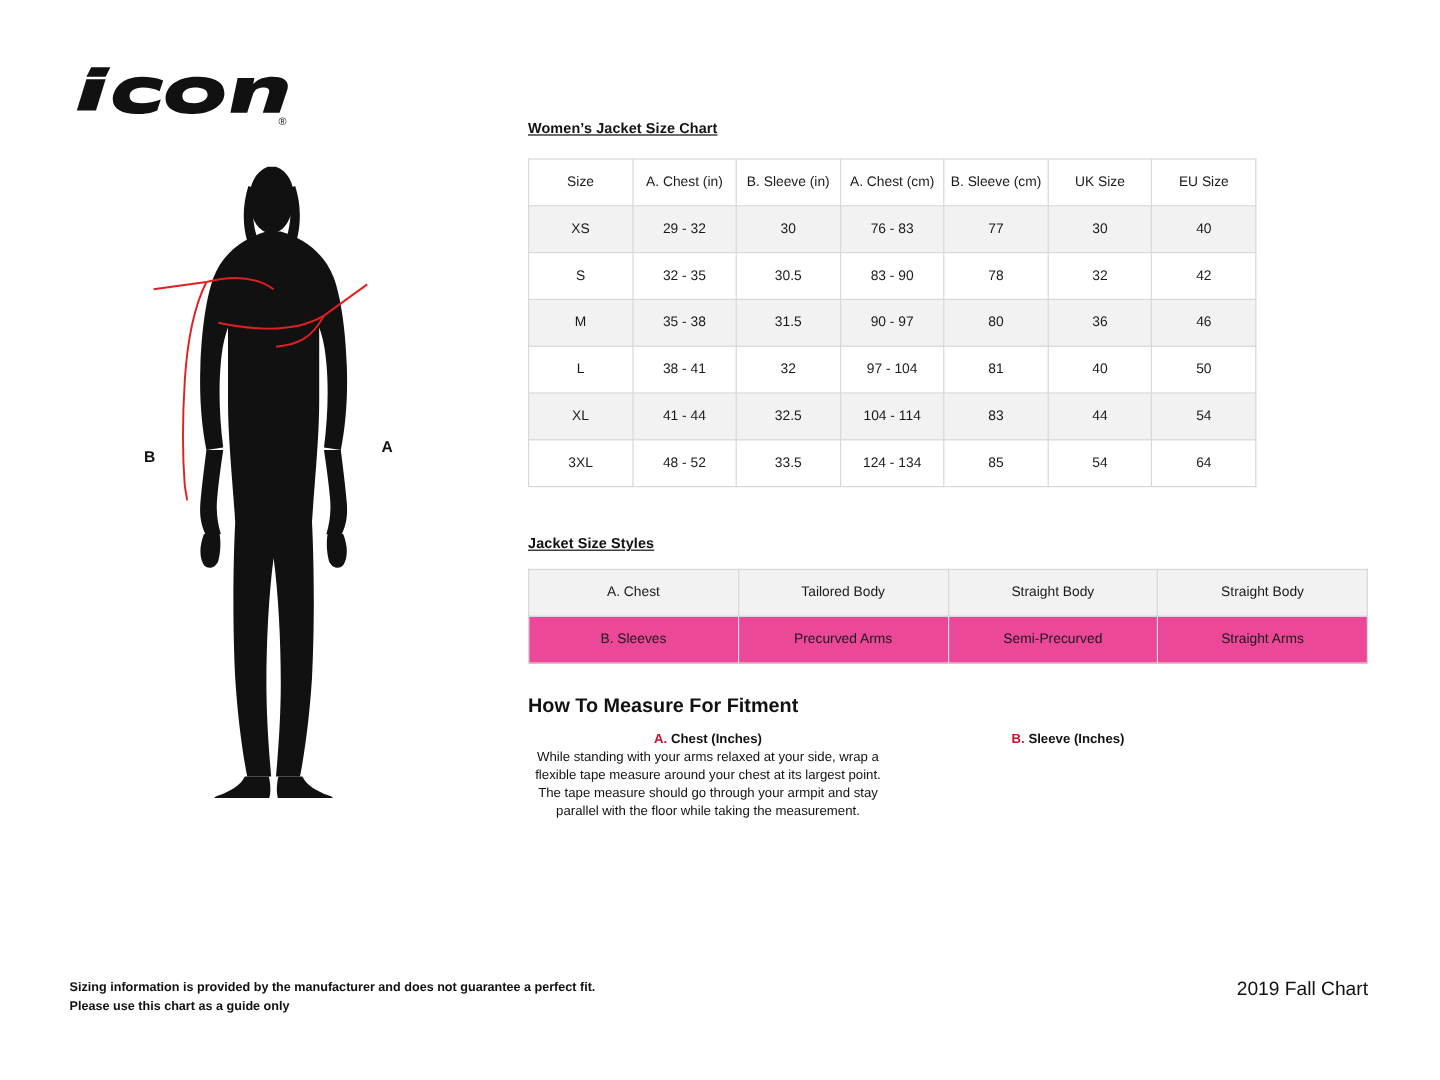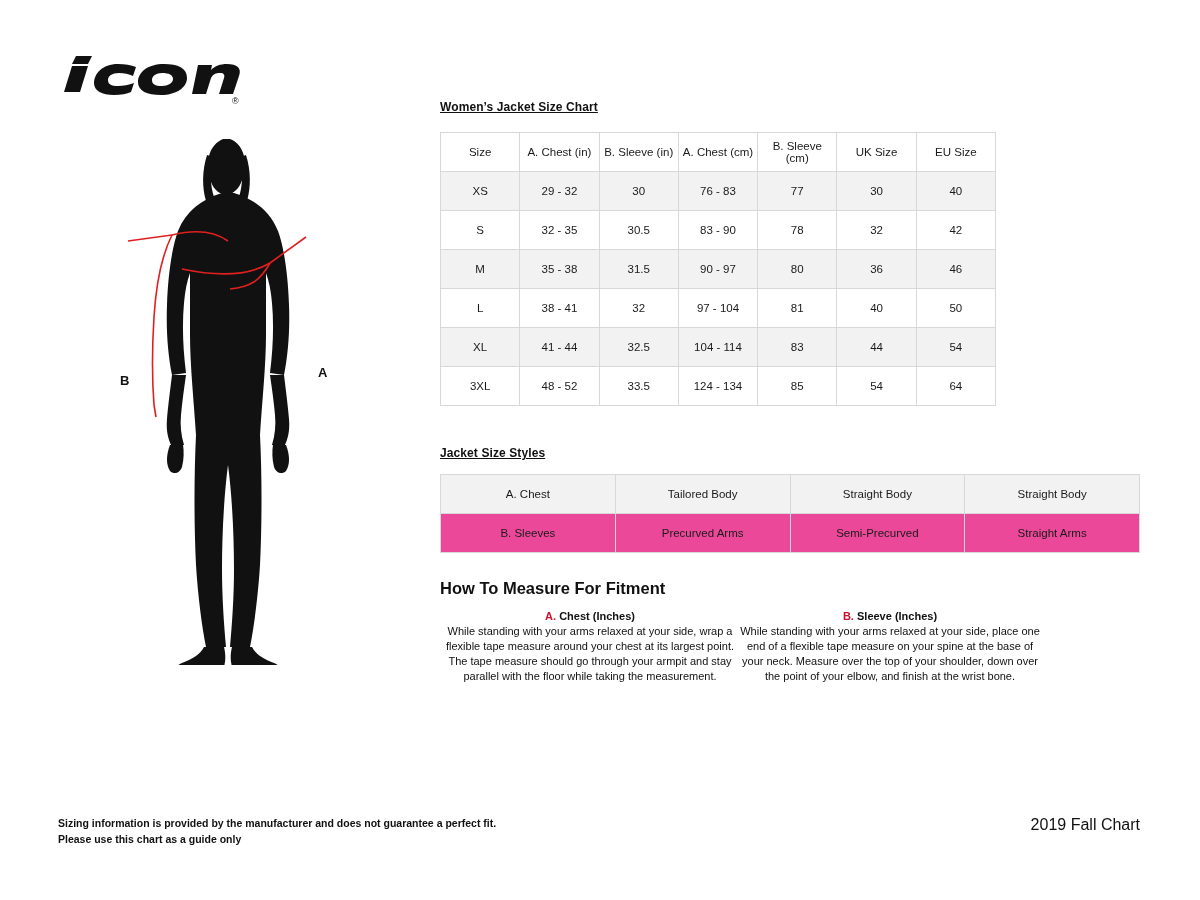--- a/index.html
+++ b/index.html
@@ -61,21 +61,21 @@
     font-size: 12px;
     font-weight: 700;
     margin: 0 0 18px 0;
     letter-spacing: 0.1px;
     text-decoration: underline;
   }
   h2.section-title.tight { margin-bottom: 14px; }
 
   table.sz {
     border-collapse: collapse;
-    width: 556px;
+    width: 607px;
     table-layout: fixed;
   }
   table.sz td, table.sz th {
     border: 1px solid #d8d8d8;
     text-align: center;
     font-size: 11.5px;
     font-weight: 400;
     height: 38px;
     padding: 0 4px;
     color: #1a1a1a;
@@ -313,21 +313,20 @@
           <span class="mark">A.</span>
           <span>Chest (Inches)</span>
         </div>
         <div class="howto-body">While standing with your arms relaxed at your side, wrap a flexible tape measure around your chest at its largest point. The tape measure should go through your armpit and stay parallel with the floor while taking the measurement.</div>
       </div>
       <div class="howto-col">
         <div class="howto-sub">
           <span class="mark">B.</span>
           <span>Sleeve (Inches)</span>
         </div>
-        <div class="howto-body">While standing with your arms relaxed at your side, place one end of a flexible tape measure on your spine at the base of your neck. Measure over the top of your shoulder, down over the point of your elbow, and finish at the wrist bone.</div>
       </div>
     </div>
   </div>
 </div>
 
 <div class="footnote">
   <div>Sizing information is provided by the manufacturer and does not guarantee a perfect fit.</div>
   <div>Please use this chart as a guide only</div>
 </div>
 <div class="chart-stamp">2019 Fall Chart</div>

